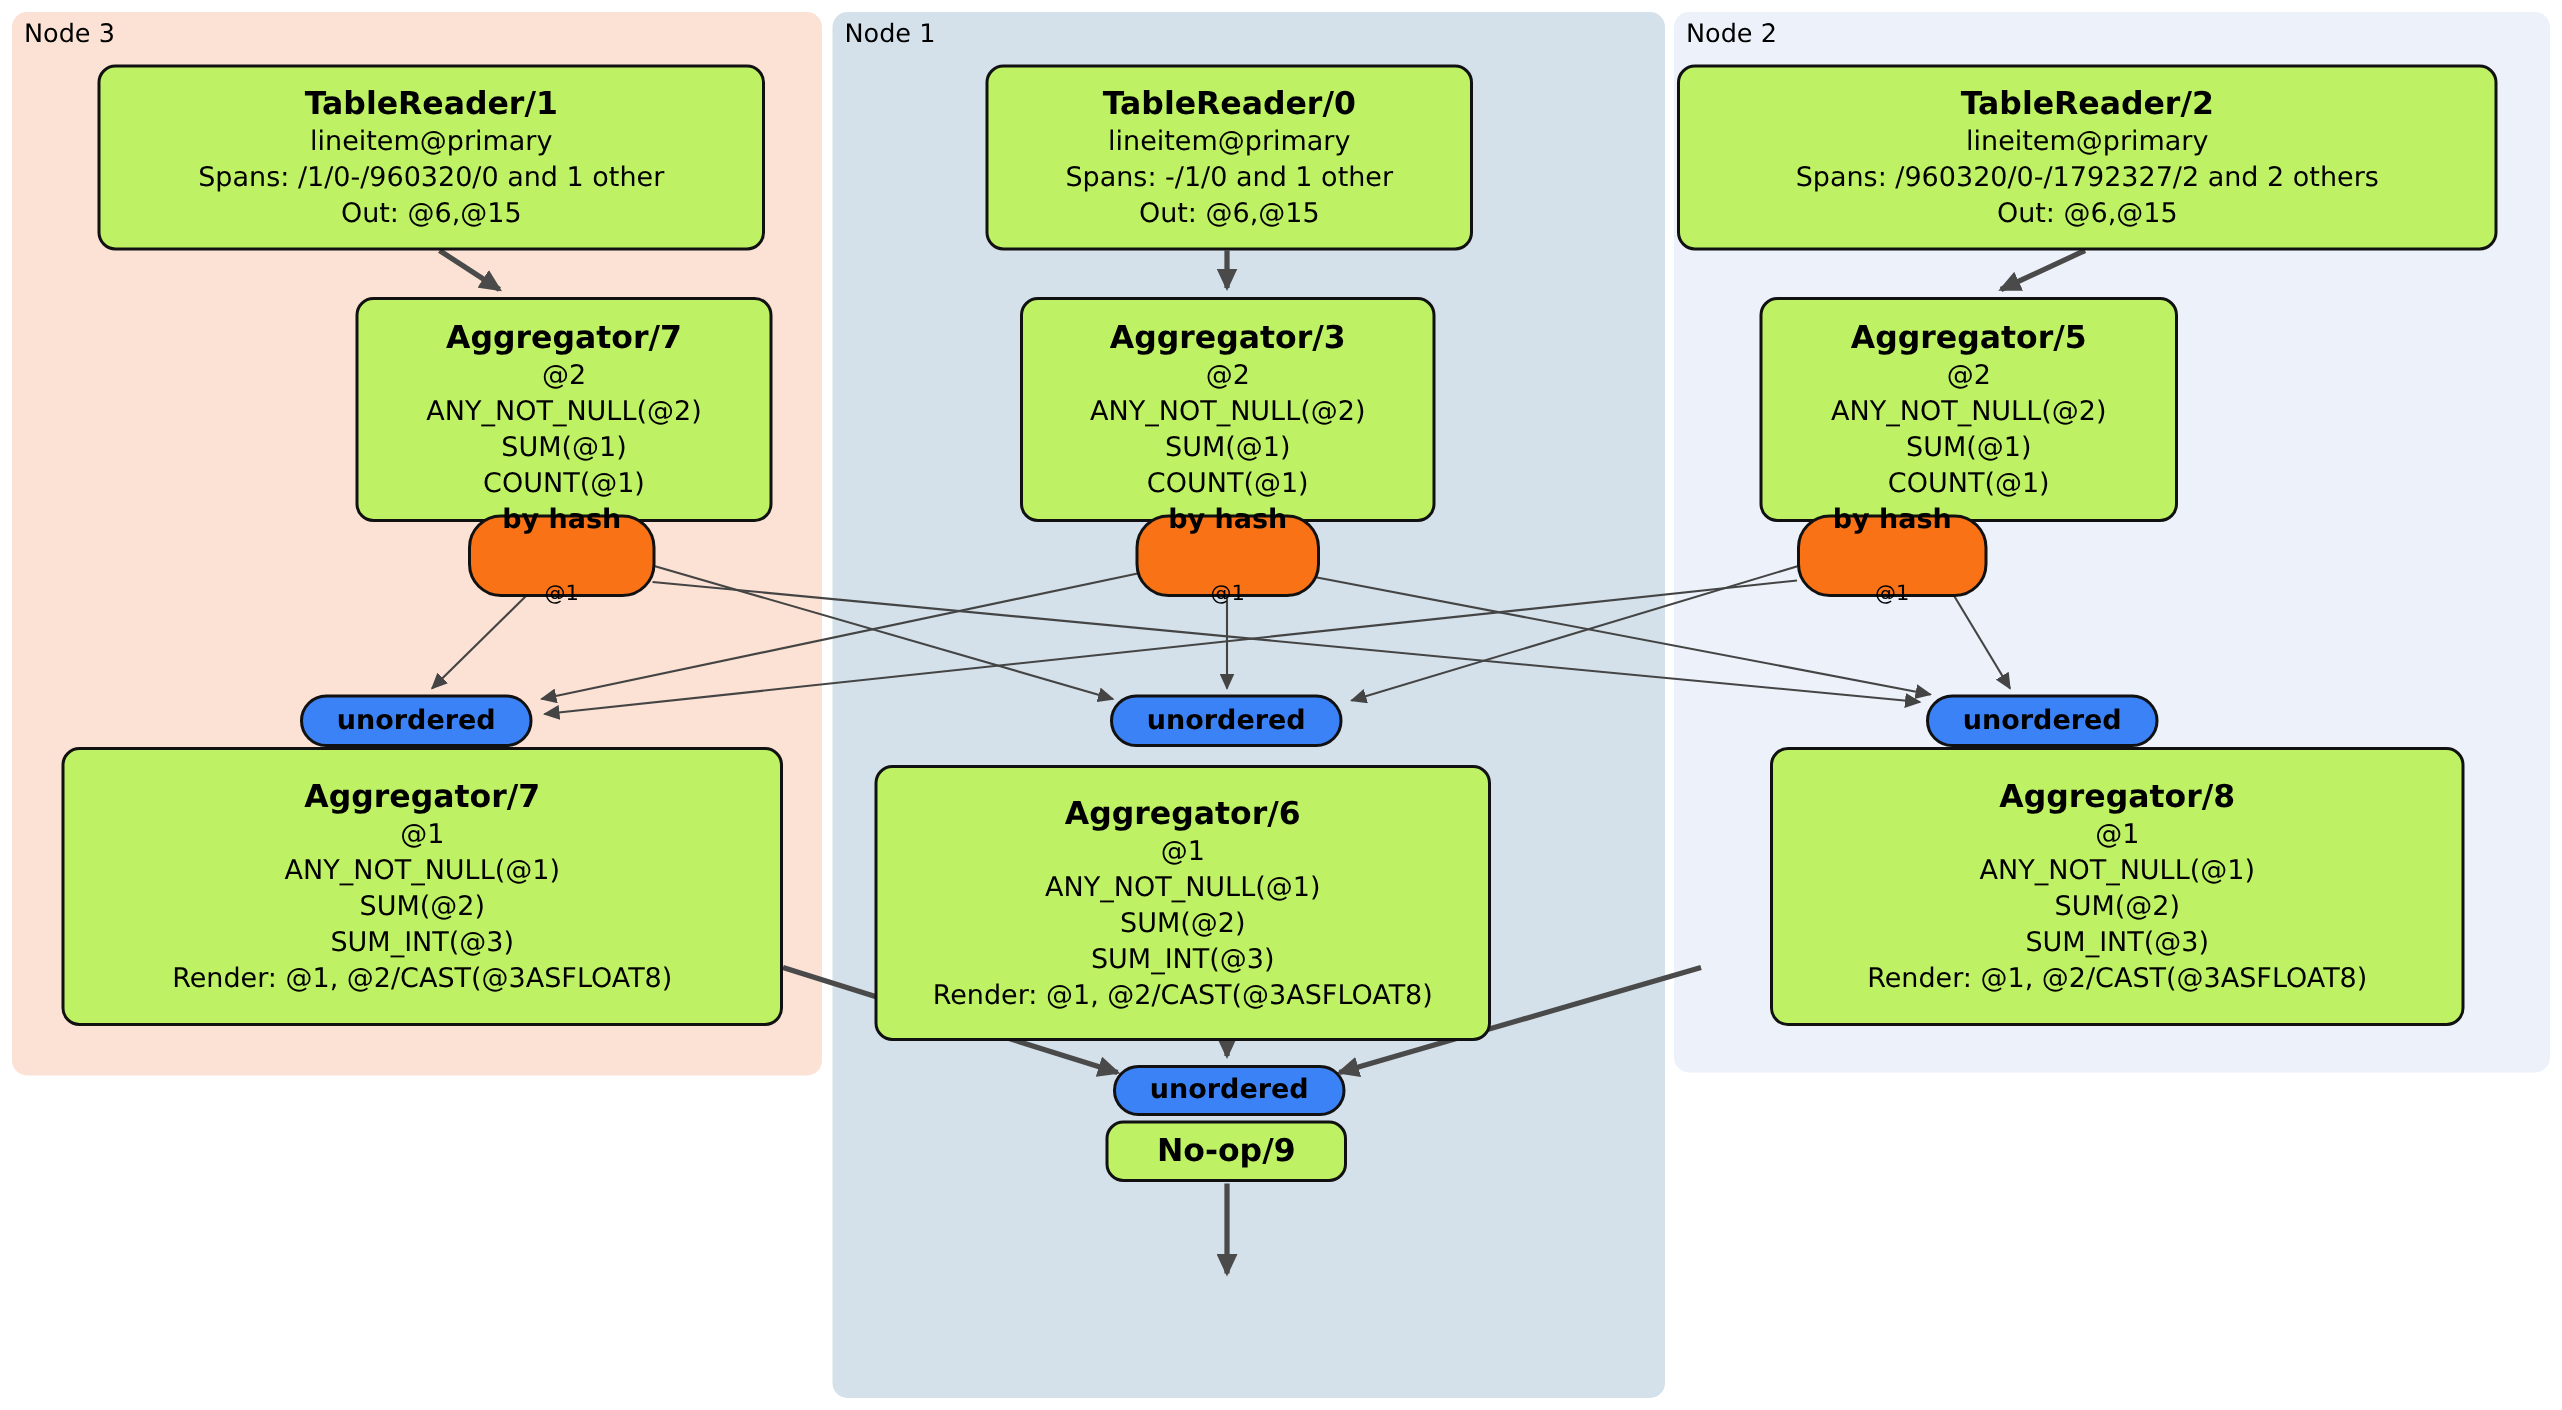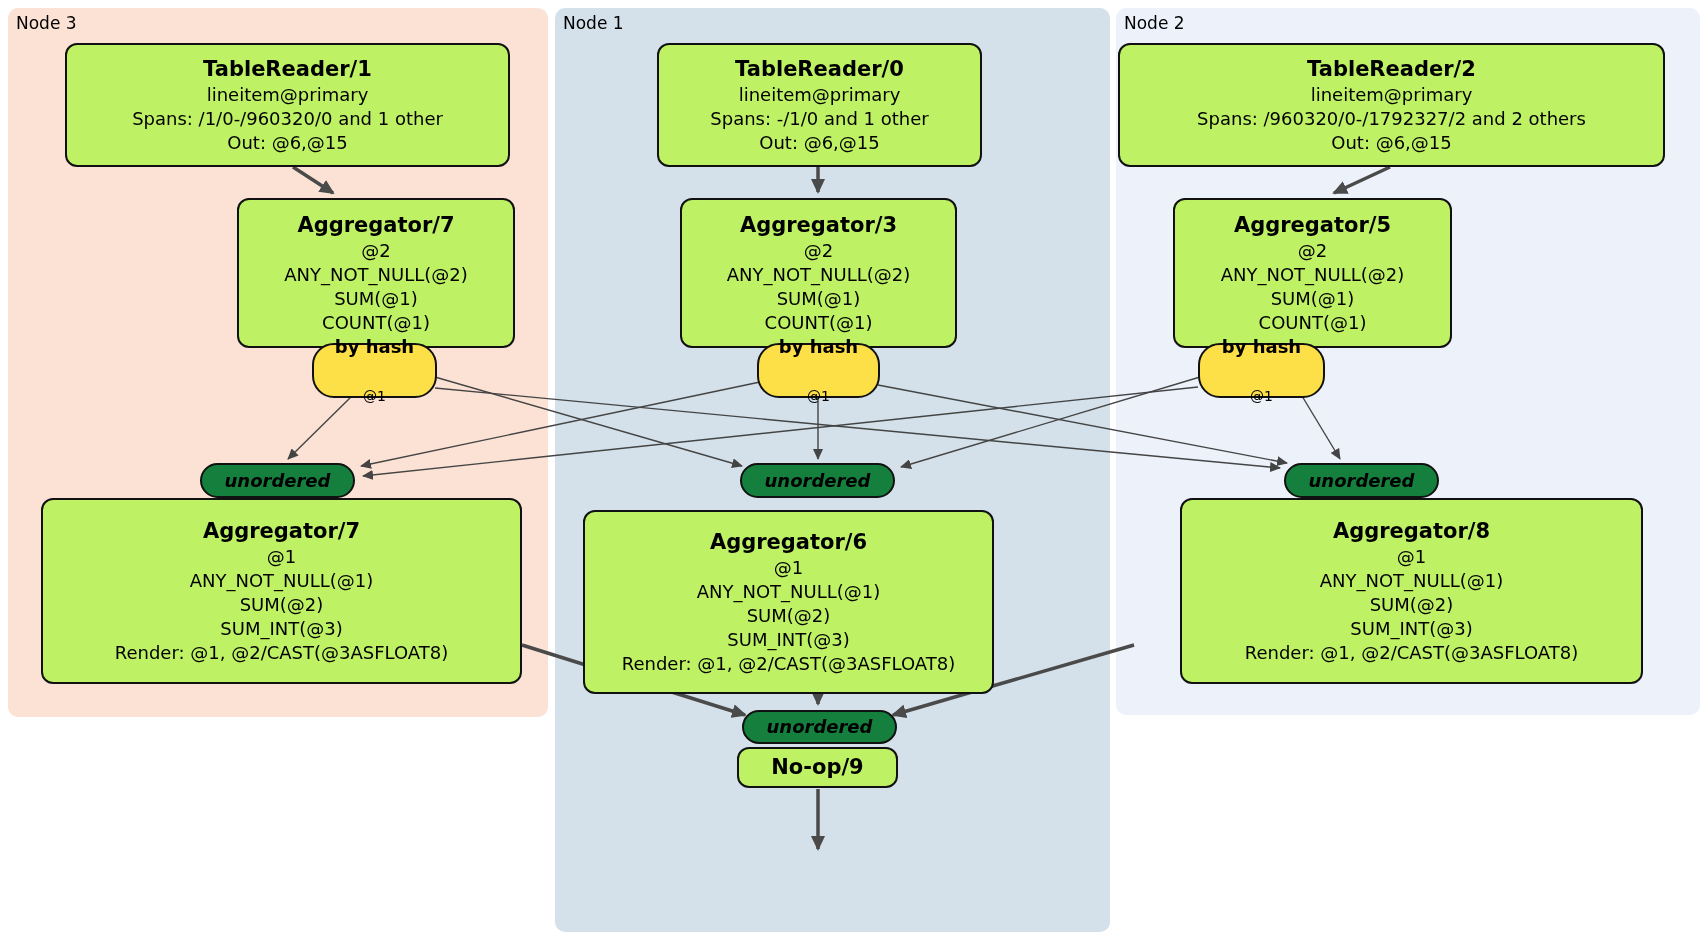--- a/index.html
+++ b/index.html
@@ -8,22 +8,22 @@
   .region{position:absolute;border-radius:10px;z-index:0;}
   .region-label{position:absolute;z-index:1;font-size:17px;color:#000;}
   #edges{position:absolute;left:0;top:0;z-index:1;}
   .op-box{position:absolute;background:#bef264;border:2px solid #111;border-radius:12px;
           display:flex;flex-direction:column;justify-content:center;align-items:center;
           text-align:center;z-index:2;box-sizing:border-box;color:#000;}
   .op-title{font-weight:bold;font-size:21px;line-height:27px;white-space:nowrap;}
   .op-line{font-size:18px;line-height:24px;white-space:nowrap;}
   .pill{position:absolute;border:2px solid #111;display:flex;flex-direction:column;
         justify-content:center;align-items:center;z-index:3;box-sizing:border-box;color:#000;}
-  .pill-hash{background:#fde047;border-radius:22px;gap:31px;}
-  .pill-sync{background:#15803d;border-radius:18px;font-style:italic;}
+  .pill-hash{background:#f97316;border-radius:22px;gap:31px;}
+  .pill-sync{background:#3b82f6;border-radius:18px;}
   .pill-label{font-weight:bold;font-size:18px;line-height:20px;white-space:nowrap;}
   .pill-sub{font-size:14px;line-height:16px;white-space:nowrap;}
 </style>
 </head>
 <body>
 
 <div id="canvas">
 
   <div class="region" style="left:8px;top:8px;width:540px;height:709px;background:#fce2d5;"></div>
   <div class="region" style="left:555px;top:8px;width:555px;height:924px;background:#d4e1ea;"></div>

